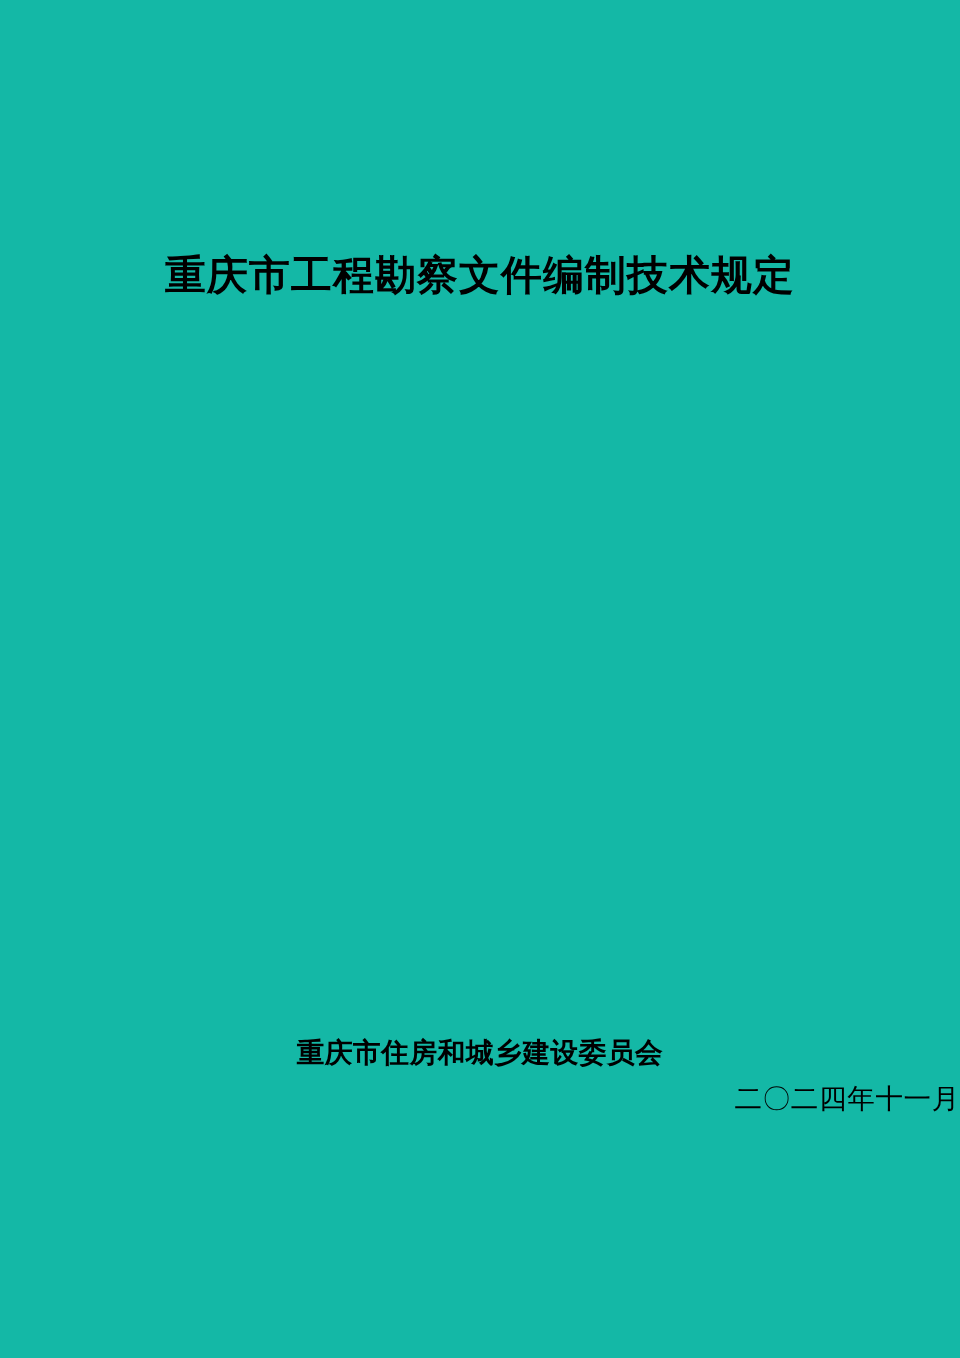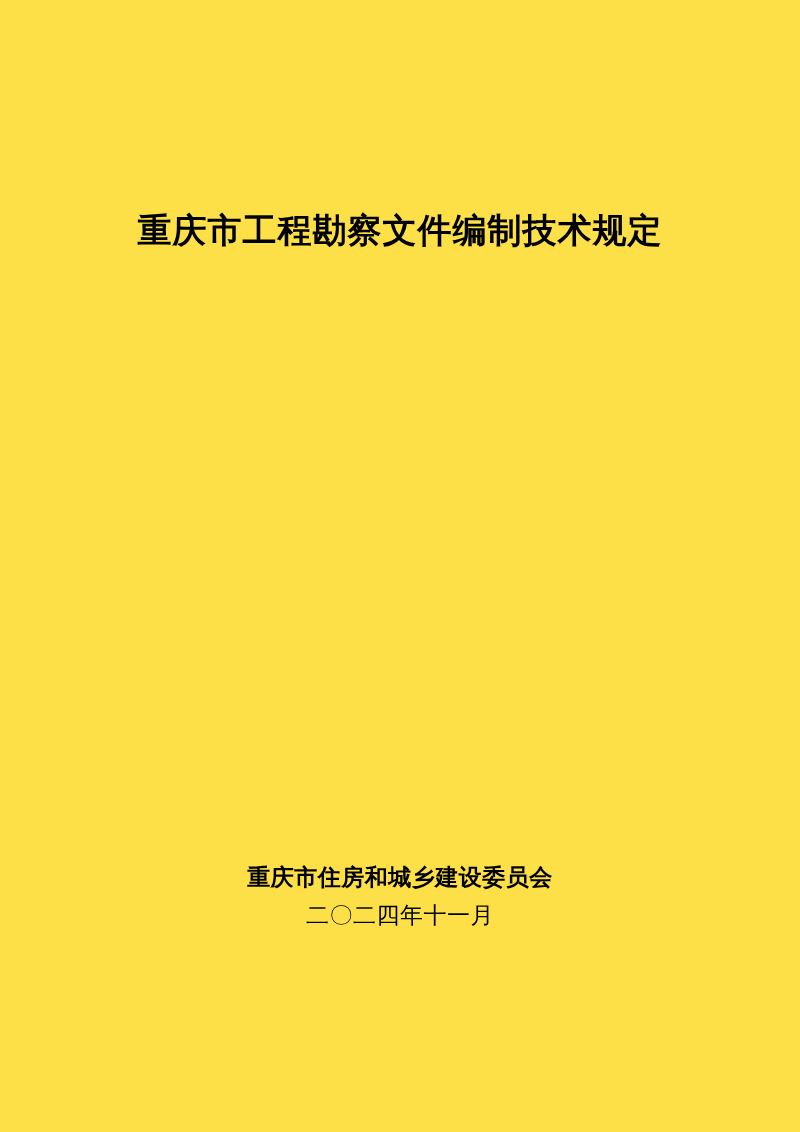--- a/index.html
+++ b/index.html
@@ -4,21 +4,21 @@
 <style>
   * { margin: 0; padding: 0; box-sizing: border-box; }
   html, body {
     width: 800px;
     background: #ffffff;
   }
   .page {
     position: relative;
     width: 800px;
     height: 1132px;
-    background: #fde047;
+    background: #14b8a6;
     overflow: hidden;
     color: #000000;
   }
   .doc-title {
     position: absolute;
     top: 213px;
     left: 0;
     width: 800px;
     text-align: center;
     font-family: "DejaVu Sans", "Liberation Sans", sans-serif;
@@ -60,20 +60,21 @@
     white-space: nowrap;
   }
   .pub-date {
     margin-top: 10px;
     font-family: "Liberation Serif", "DejaVu Serif", serif;
     font-weight: 400;
     font-size: 23px;
     line-height: 1.2;
     letter-spacing: 0.5px;
     white-space: nowrap;
+    text-align: right;
   }
 </style>
 </head>
 <body>
 
 <div class="page">
 
   <h1 class="doc-title">重庆市工程勘察文件编制技术规定</h1>
 
 

